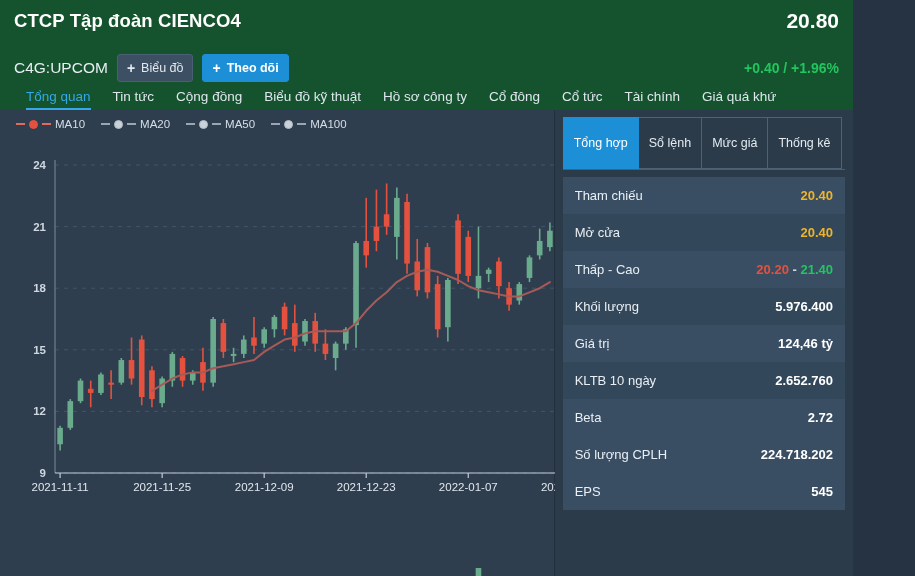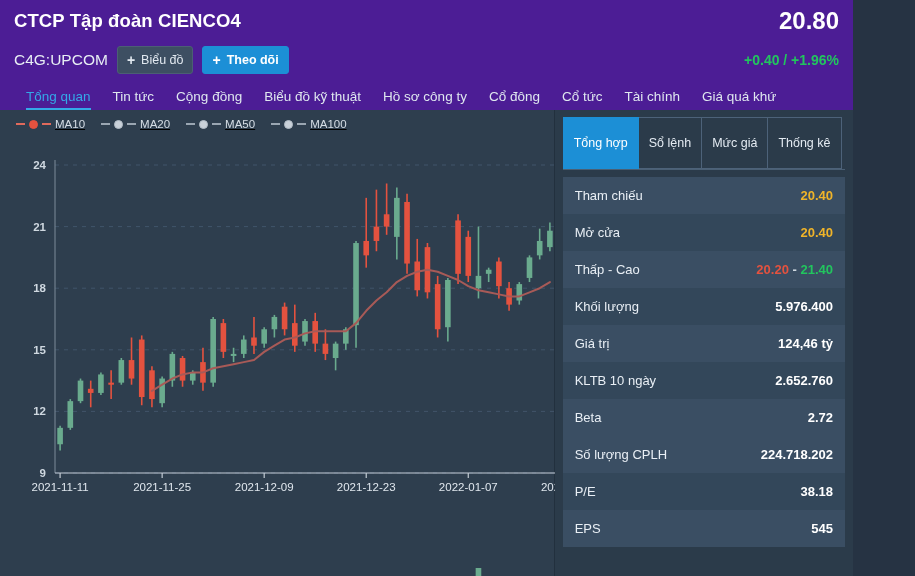--- a/index.html
+++ b/index.html
@@ -2,35 +2,35 @@
 <html><head>
 <meta charset="utf-8">
 <style>
   * { box-sizing: border-box; margin: 0; padding: 0; }
   html, body {
     width: 915px; height: 576px;
     background: #263343;
     font-family: "Liberation Sans", sans-serif;
     overflow: hidden;
   }
-  #app { position: relative; width: 853px; height: 576px; background: #4c1d95; }
+  #app { position: relative; width: 853px; height: 576px; background: #14532d; }
 
   
   .header { position: relative; padding: 10px 14px 0 14px; height: 80px; }
   .hdr-row1 { display: flex; align-items: flex-start; justify-content: space-between; }
   .company-name {
     font-size: 18.5px; font-weight: bold; color: #ffffff; letter-spacing: .1px;
     line-height: 22px;
   }
   .price-now {
-    font-size: 24px; font-weight: bold; color: #ffffff; line-height: 22px;
+    font-size: 21px; font-weight: bold; color: #ffffff; line-height: 22px;
   }
   .hdr-row2 {
     display: flex; align-items: center; justify-content: space-between;
-    margin-top: 14px;
+    margin-top: 22px;
     gap: 10px;
   }
   .hdr-left2 { display: flex; align-items: center; gap: 9px; }
   .ticker { font-size: 15.5px; color: #e8eef4; line-height: 20px; }
   .btn {
     display: inline-flex; align-items: center; gap: 6px;
     border-radius: 3px; font-size: 12.5px; line-height: 1;
     padding: 6px 9px; cursor: pointer; white-space: nowrap;
   }
   .btn-chart { background: #3d4f62; color: #e2e9f0; border: 1px solid #4b5f74; }
@@ -56,21 +56,21 @@
   
   .body { position: relative; display: flex; height: 466px; }
 
   
   .chart-panel {
     width: 595px; background: #2e3e4e; position: relative;
     border-right: 1px solid #22303e;
   }
   .legend {
     position: absolute; top: 8px; left: 16px;
-    display: flex; align-items: center; gap: 16px; text-decoration: underline;
+    display: flex; align-items: center; gap: 16px;
   }
   .legend-item { display: flex; align-items: center; gap: 4px; }
   .legend-dash { width: 9px; height: 2px; background: #9aa6b2; }
   .legend-dash.red { background: #e06a5c; }
   .legend-dot {
     width: 9px; height: 9px; border-radius: 50%; background: #c9d1d9;
     border: 1px solid #b3bdc7;
   }
   .legend-dot.red { background: #e4523f; border-color: #e4523f; }
   .legend-label { font-size: 11.5px; color: #d6dee6; }
@@ -429,24 +429,20 @@
             <span class="row-value">2.652.760</span>
           </div>
           <div class="row alt">
             <span class="row-label">Beta</span>
             <span class="row-value">2.72</span>
           </div>
           <div class="row alt">
             <span class="row-label">Số lượng CPLH</span>
             <span class="row-value">224.718.202</span>
           </div>
-          <div class="row">
-            <span class="row-label">P/E</span>
-            <span class="row-value">38.18</span>
-          </div>
           <div class="row alt">
             <span class="row-label">EPS</span>
             <span class="row-value">545</span>
           </div>
         </div>
     </div>
 
   </div>
 </div>
 

